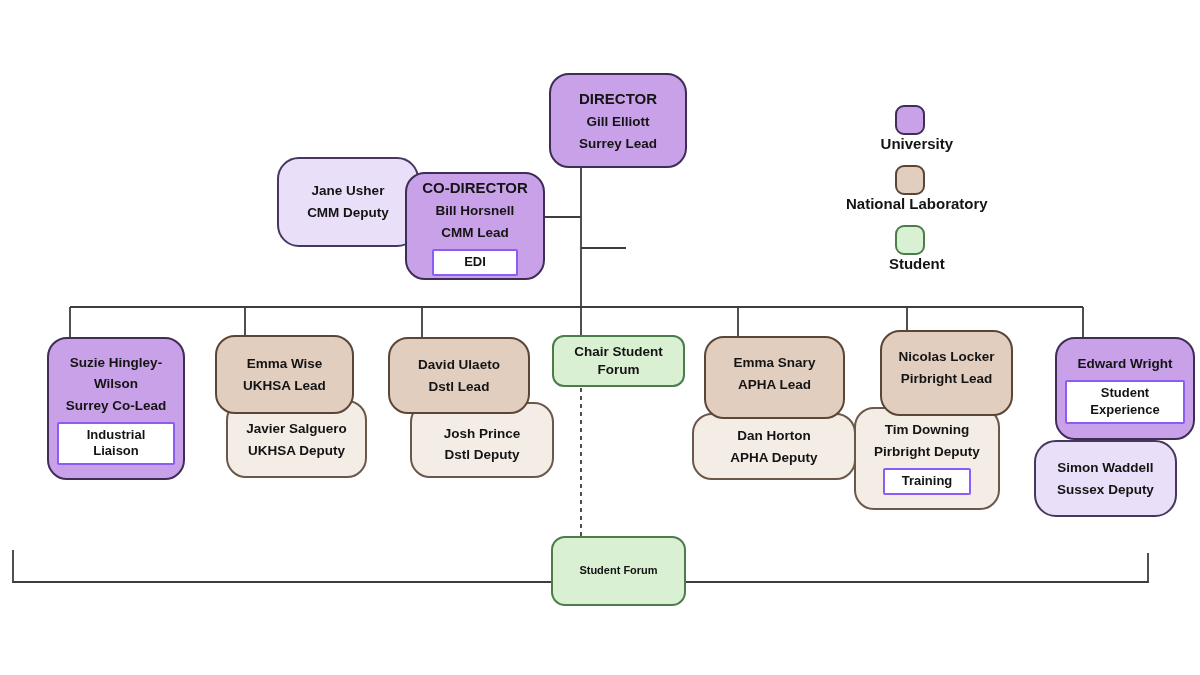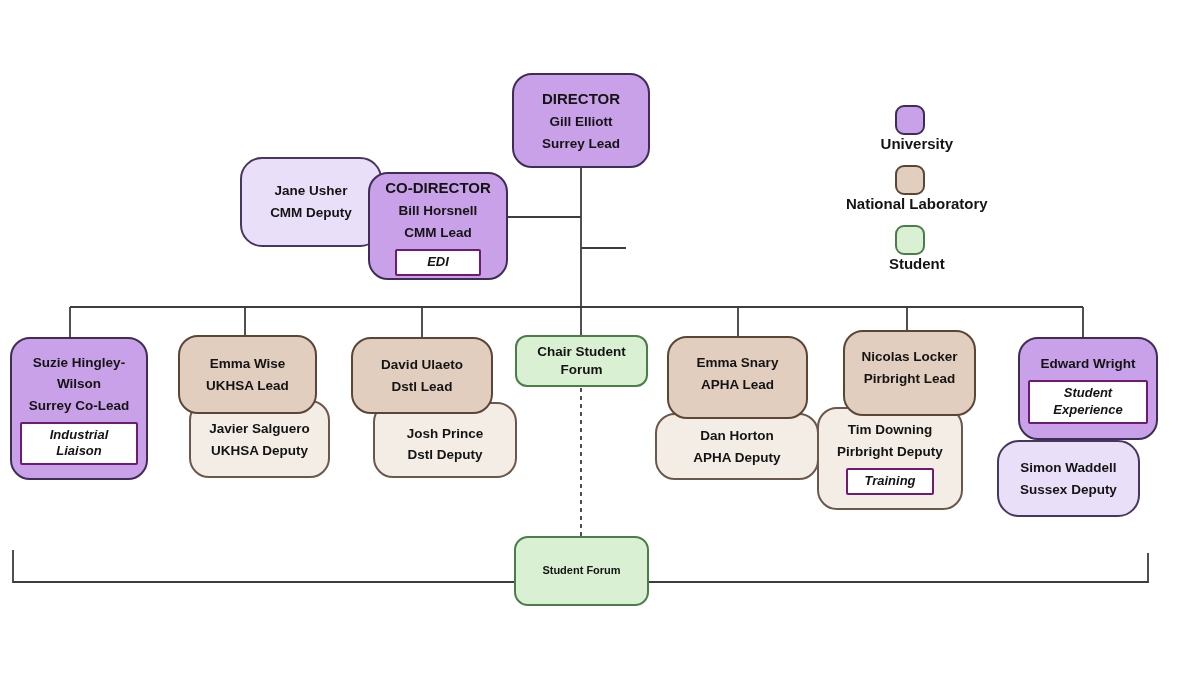--- a/index.html
+++ b/index.html
@@ -7,32 +7,33 @@
     position:relative;width:1200px;height:675px;overflow:hidden;
     font-family:"Liberation Sans",sans-serif;font-weight:700;color:#141414;
     background:#ffffff;
   }
   .wires{position:absolute;left:0;top:0;width:1200px;height:675px;z-index:0;}
   .node{
     position:absolute;box-sizing:border-box;display:flex;flex-direction:column;
     align-items:center;justify-content:center;text-align:center;
     border:2px solid #333;border-radius:20px;padding:6px 8px;line-height:1.6;
     font-size:13.5px;
+    margin-left:37px;
   }
   .node .title{font-size:15px;}
   .node .t{width:100%;}
   .purple{background:#c9a1e9;border-color:#3f2d56;z-index:3;}
   .purple-light{background:#eadff8;border-color:#473660;z-index:2;}
   .tan{background:#e2cebf;border-color:#5b4636;z-index:3;}
   .tan-light{background:#f4ede6;border-color:#6b584a;z-index:2;}
   .green{background:#d9f0d2;border-color:#4a7d4a;border-radius:12px;z-index:3;}
   .cream{background:#f7f3d6;border-color:#9b8c33;border-radius:16px;z-index:3;}
   .tag{
-    background:#ffffff;border:2px solid #701a75;border-radius:2px;
-    font-style:italic;font-size:13px;line-height:1.3;
+    background:#ffffff;border:2px solid #8b5cf6;border-radius:2px;
+    font-size:13px;line-height:1.3;
     padding:3px 10px;margin-top:5px;max-width:112px;
   }
   .legend{position:absolute;left:833px;top:105px;z-index:3;}
   .legend-row{display:flex;align-items:center;margin-bottom:13px;flex-direction:column;}
   .swatch{width:30px;height:30px;border-radius:9px;border:2px solid #333;box-sizing:border-box;}
   .sw-university{border-color:#3f2d56;}
   .sw-lab{border-color:#5b4636;}
   .sw-student{border-color:#4a7d4a;}
   .legend-label{margin-left:13px;font-size:15px;}
 </style>

